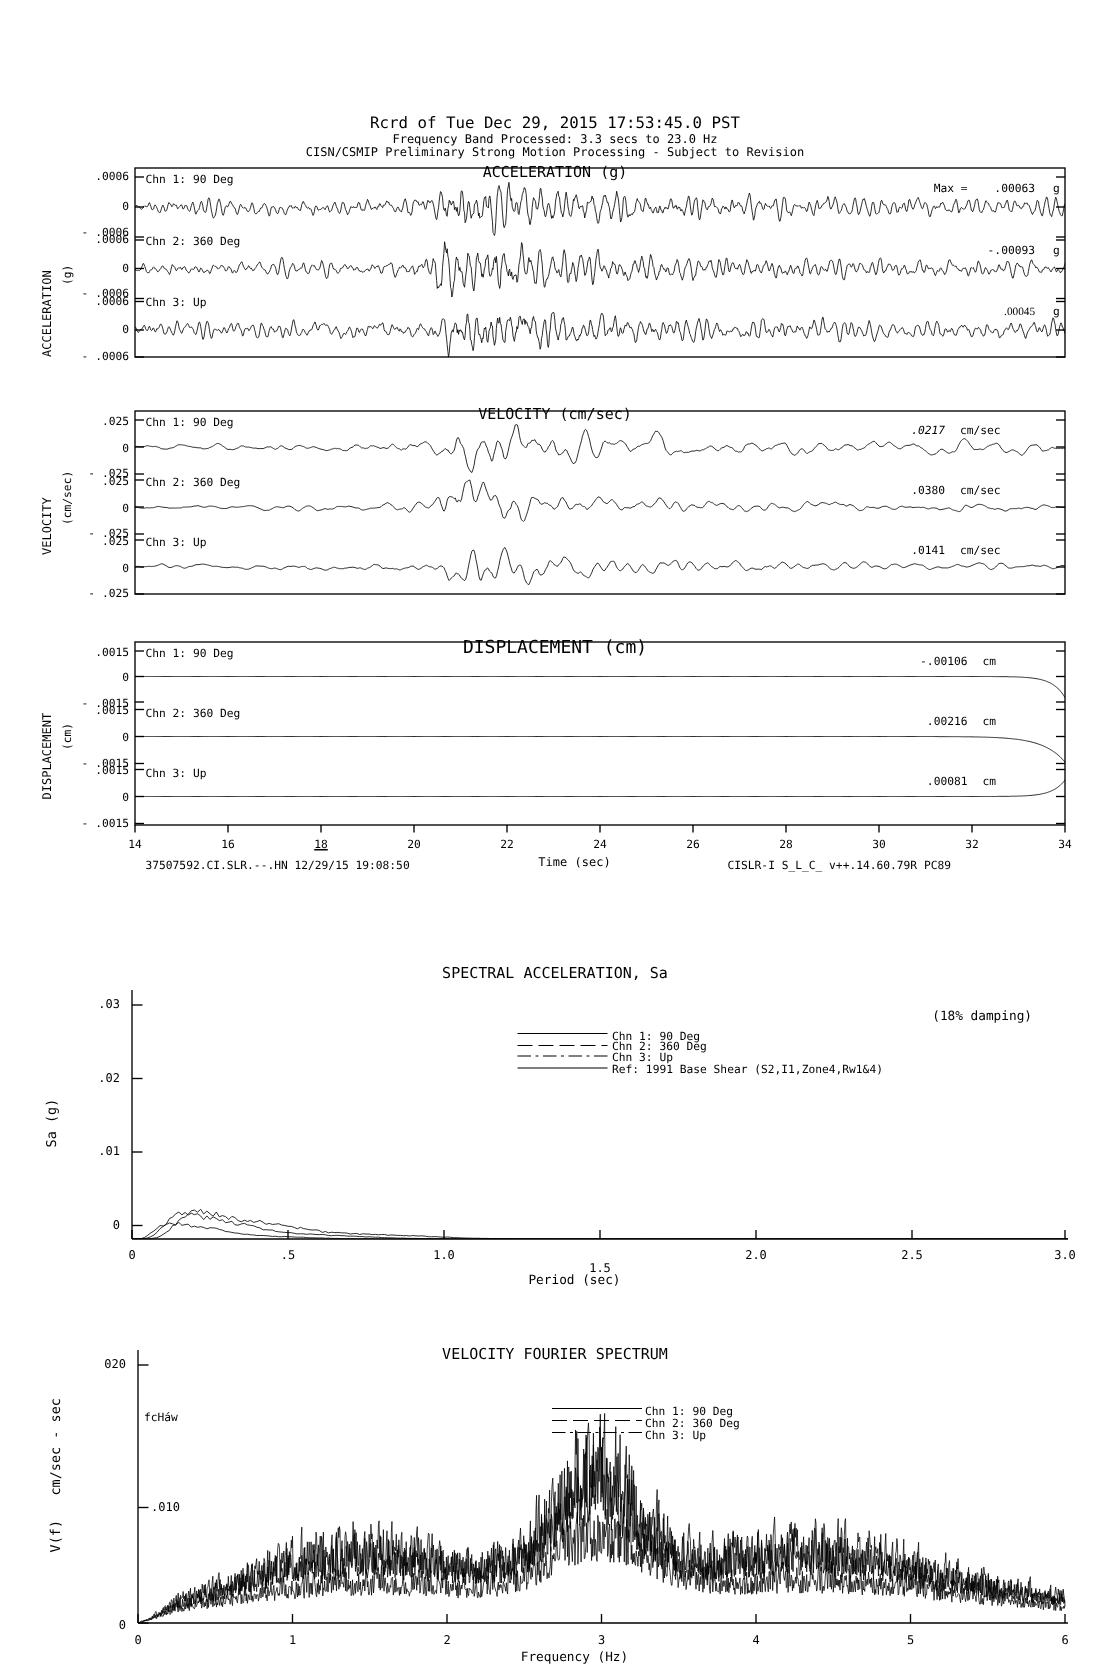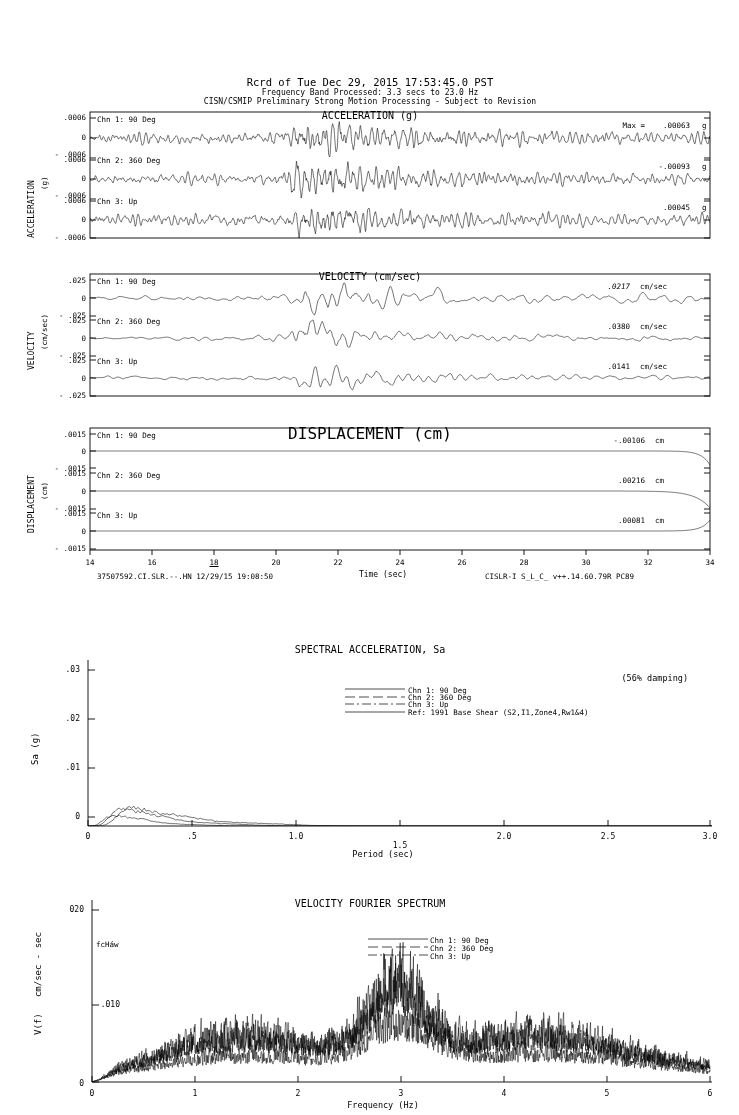--- a/index.html
+++ b/index.html
@@ -44,21 +44,21 @@
 
   <div class="txt" style="left:97px;top:115px;font-size:7.5px;">Chn 1: 90 Deg</div>
   <div class="txt" style="left:97px;top:156px;font-size:7.5px;">Chn 2: 360 Deg</div>
   <div class="txt" style="left:97px;top:197px;font-size:7.5px;">Chn 3: Up</div>
 
   <div class="txt r" style="left:645px;top:121px;font-size:7.5px;">Max =</div>
   <div class="txt r" style="left:690px;top:121px;font-size:7.5px;">.00063</div>
   <div class="txt" style="left:702px;top:121px;font-size:7.5px;">g</div>
   <div class="txt r" style="left:690px;top:162px;font-size:7.5px;">-.00093</div>
   <div class="txt" style="left:702px;top:162px;font-size:7.5px;">g</div>
-  <div class="txt r" style="left:690px;top:203px;font-size:7.5px;">.00045</div>
+  <div class="txt r" style="left:690px;top:203px;font-size:7.5px;font-family:Liberation Serif, serif;">.00045</div>
   <div class="txt" style="left:702px;top:203px;font-size:7.5px;">g</div>
 
   <div class="txt c" style="left:370px;top:271px;font-size:10px;">VELOCITY (cm/sec)</div>
   <div class="txt vert" style="left:27px;top:370px;font-size:8px;transform:rotate(-90deg);">VELOCITY</div>
   <div class="txt vert" style="left:40px;top:350px;font-size:7.5px;transform:rotate(-90deg);">(cm/sec)</div>
 
   <div class="txt r" style="left:86px;top:276px;font-size:7.5px;">.025</div>
   <div class="txt r" style="left:86px;top:294px;font-size:7.5px;">0</div>
   <div class="txt r" style="left:86px;top:311px;font-size:7.5px;">- .025</div>
   <div class="txt r" style="left:86px;top:316px;font-size:7.5px;">.025</div>
@@ -72,21 +72,21 @@
   <div class="txt" style="left:97px;top:317px;font-size:7.5px;">Chn 2: 360 Deg</div>
   <div class="txt" style="left:97px;top:357px;font-size:7.5px;">Chn 3: Up</div>
 
   <div class="txt r" style="left:630px;top:282px;font-size:7.5px;font-style:italic;">.0217</div>
   <div class="txt" style="left:640px;top:282px;font-size:7.5px;">cm/sec</div>
   <div class="txt r" style="left:630px;top:322px;font-size:7.5px;">.0380</div>
   <div class="txt" style="left:640px;top:322px;font-size:7.5px;">cm/sec</div>
   <div class="txt r" style="left:630px;top:362px;font-size:7.5px;">.0141</div>
   <div class="txt" style="left:640px;top:362px;font-size:7.5px;">cm/sec</div>
 
-  <div class="txt c" style="left:370px;top:424px;font-size:16px;">DISPLACEMENT (cm)</div>
+  <div class="txt c" style="left:370px;top:424px;font-size:12px;">DISPLACEMENT (cm)</div>
   <div class="txt vert" style="left:27px;top:533px;font-size:8px;transform:rotate(-90deg);">DISPLACEMENT</div>
   <div class="txt vert" style="left:40px;top:500px;font-size:7.5px;transform:rotate(-90deg);">(cm)</div>
 
   <div class="txt r" style="left:86px;top:430px;font-size:7.5px;">.0015</div>
   <div class="txt r" style="left:86px;top:447px;font-size:7.5px;">0</div>
   <div class="txt r" style="left:86px;top:464px;font-size:7.5px;">- .0015</div>
   <div class="txt r" style="left:86px;top:469px;font-size:7.5px;">.0015</div>
   <div class="txt r" style="left:86px;top:487px;font-size:7.5px;">0</div>
   <div class="txt r" style="left:86px;top:504px;font-size:7.5px;">- .0015</div>
   <div class="txt r" style="left:86px;top:509px;font-size:7.5px;">.0015</div>
@@ -116,21 +116,21 @@
   <div class="txt c" style="left:648px;top:558px;font-size:7.5px;">32</div>
   <div class="txt c" style="left:710px;top:558px;font-size:7.5px;">34</div>
   <div class="txt c" style="left:383px;top:570px;font-size:8px;">Time (sec)</div>
 
   <div class="txt" style="left:97px;top:572px;font-size:7.5px;">37507592.CI.SLR.--.HN 12/29/15 19:08:50</div>
   <div class="txt" style="left:485px;top:572px;font-size:7.5px;">CISLR-I S_L_C_ v++.14.60.79R PC89</div>
 
   <div class="txt c" style="left:370px;top:644px;font-size:10px;">SPECTRAL ACCELERATION, Sa</div>
   <div class="txt vert" style="left:30px;top:765px;font-size:9px;transform:rotate(-90deg);">Sa (g)</div>
   <div class="txt c" style="left:383px;top:849px;font-size:8.5px;">Period (sec)</div>
-  <div class="txt r" style="left:688px;top:673px;font-size:8.5px;">(56% damping)</div>
+  <div class="txt r" style="left:688px;top:673px;font-size:8.5px;">(18% damping)</div>
 
   <div class="txt r" style="left:80px;top:665px;font-size:8px;">.03</div>
   <div class="txt r" style="left:80px;top:714px;font-size:8px;">.02</div>
   <div class="txt r" style="left:80px;top:763px;font-size:8px;">.01</div>
   <div class="txt r" style="left:80px;top:812px;font-size:8px;">0</div>
 
   <div class="txt c" style="left:88px;top:832px;font-size:8px;">0</div>
   <div class="txt c" style="left:192px;top:832px;font-size:8px;">.5</div>
   <div class="txt c" style="left:296px;top:832px;font-size:8px;">1.0</div>
   <div class="txt c" style="left:400px;top:841px;font-size:8px;">1.5</div>

